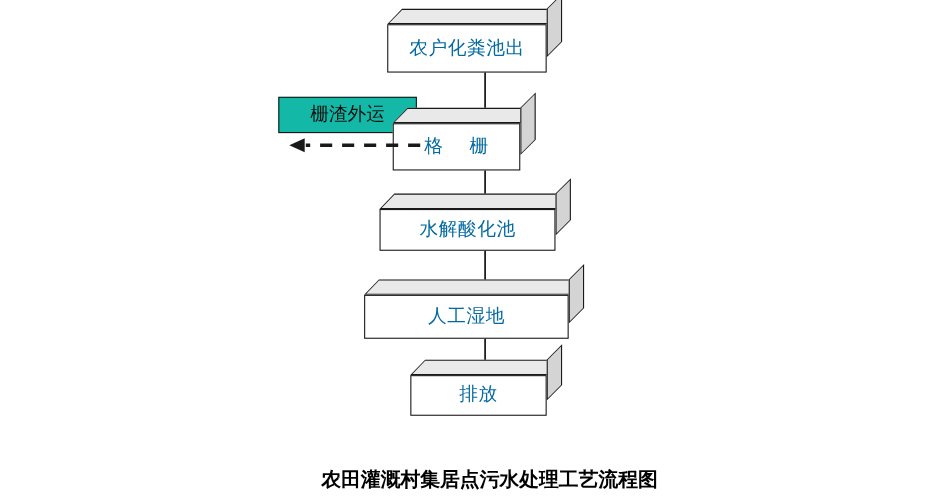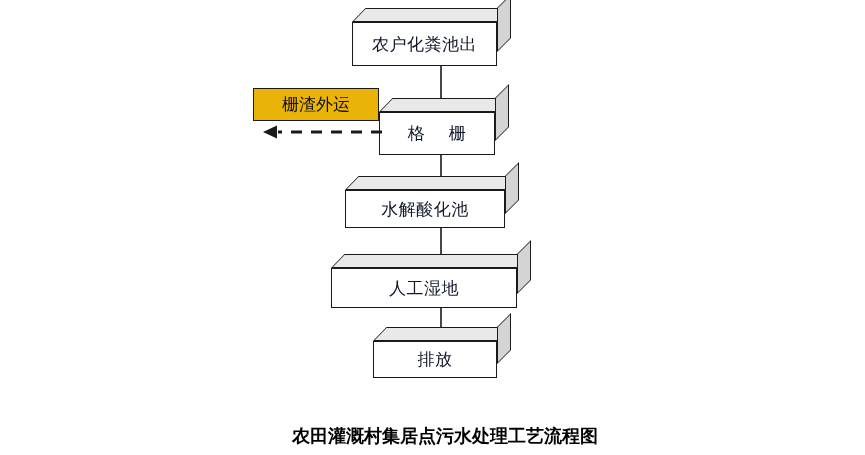--- a/index.html
+++ b/index.html
@@ -44,31 +44,31 @@
   .box3d .face-front {
     position: absolute;
     background: #ffffff;
     border: 1.3px solid #1a1a1a;
     box-sizing: border-box;
     display: flex;
     align-items: center;
     justify-content: center;
   }
   .box3d .label {
-    color: #0f172a;
+    color: #0369a1;
     font-size: 17px;
     line-height: 1;
     white-space: pre;
     letter-spacing: 0.5px;
   }
 
   
   .box2d {
     position: absolute;
-    background: #eab308;
+    background: #14b8a6;
     border: 1.3px solid #1a1a1a;
     box-sizing: border-box;
     display: flex;
     align-items: center;
     justify-content: center;
   }
   .box2d .label {
     color: #111111;
     font-size: 17px;
     line-height: 1;
@@ -111,21 +111,21 @@
 
   <svg class="connector" style="left:432px; top:66px;" width="18" height="48" viewBox="0 0 18 48">
     <line x1="9" y1="0" x2="9" y2="38" stroke="#1a1a1a" stroke-width="1.6"></line>
     <polygon points="9,47 3.6,34 14.4,34" fill="#1a1a1a"></polygon>
   </svg>
 
   <div class="box2d" style="left:253px; top:88px; width:126px; height:33px;">
     <span class="label">栅渣外运</span>
   </div>
 
-  <div class="box3d" style="left:379px; top:98px; width:130px; height:71px;padding-left:21px;">
+  <div class="box3d" style="left:357px; top:98px; width:130px; height:71px;padding-left:21px;">
     <div class="face-top" style="left:0px; top:0px; width:116px; height:14px;"></div>
     <div class="face-side" style="left:116px; top:0px; width:14px; height:43px;"></div>
     <div class="face-front" style="left:0px; top:14px; width:116px; height:43px;">
       <span class="label">格    栅</span>
     </div>
   </div>
 
   <svg class="connector" style="left:258px; top:123px;" width="124" height="18" viewBox="0 0 124 18">
     <line x1="124" y1="9" x2="20" y2="9" stroke="#1a1a1a" stroke-width="3.2" stroke-dasharray="11 9"></line>
     <polygon points="5,9 19,2.6 19,15.4" fill="#1a1a1a"></polygon>

